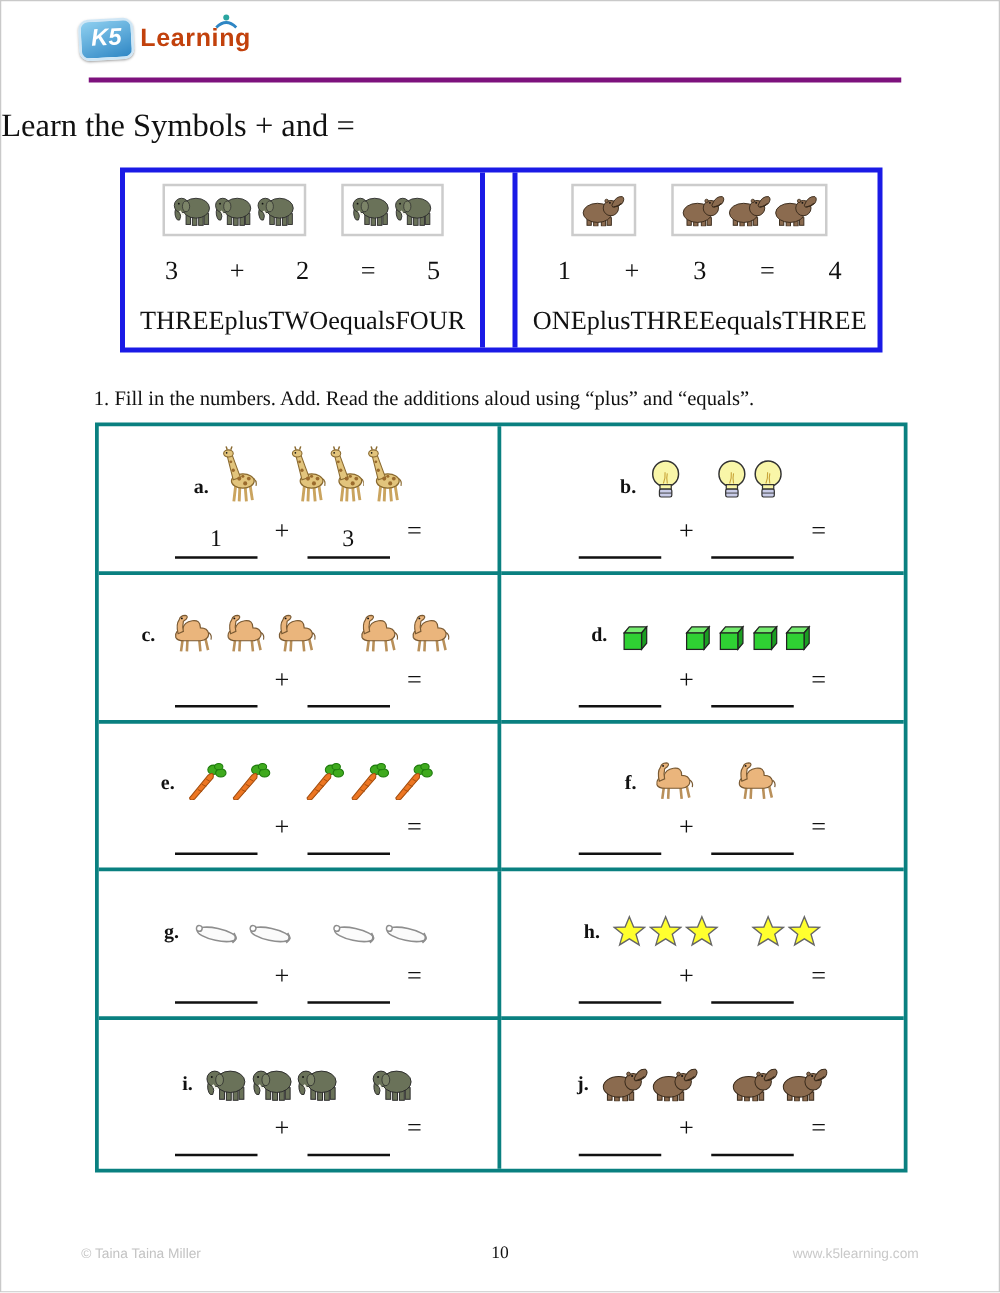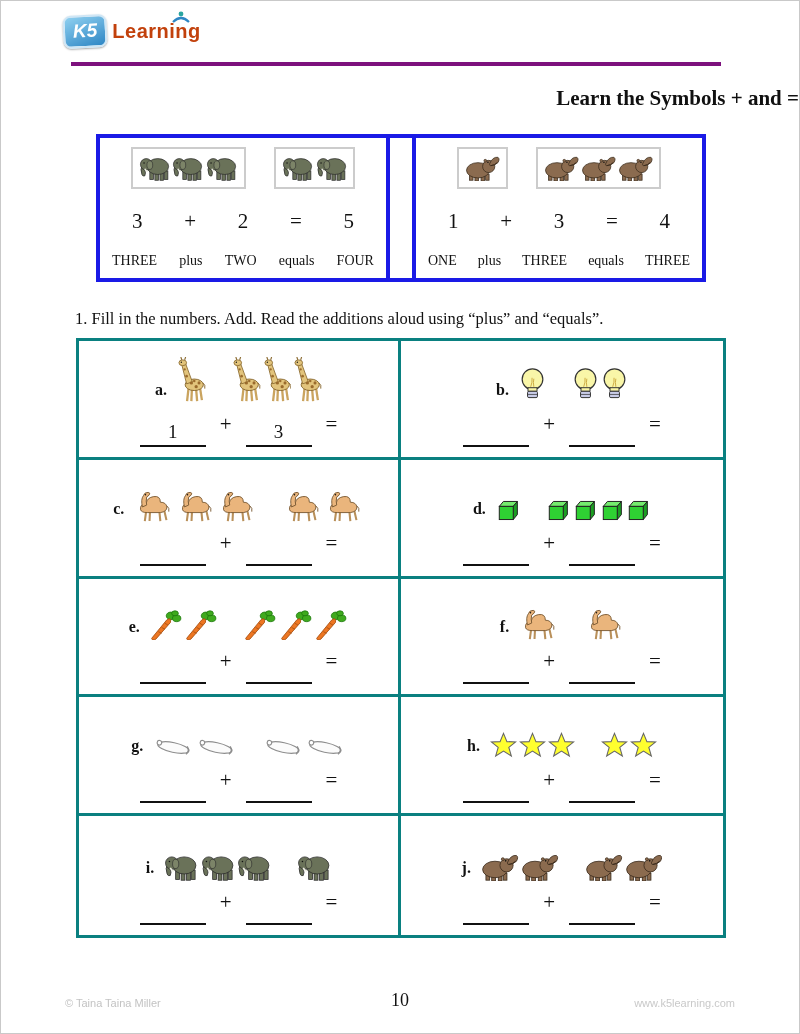--- a/index.html
+++ b/index.html
@@ -22,34 +22,34 @@
     box-shadow:0 1px 2px rgba(0,0,0,.35);transform:rotate(-3deg);
   }
   .logo-name{
     margin-left:5px;color:#c2410c;font-family:"Liberation Sans",sans-serif;
     font-weight:bold;font-size:20px;position:relative;letter-spacing:.5px;
   }
   .logo-swoosh{position:absolute;top:-10px;left:58px;}
   
   .rule{position:absolute;left:70px;top:61px;width:650px;height:4px;background:var(--rule);}
   
-  .title{position:absolute;top:85px;left:0;width:100%;text-align:right;
-    font-size:21px;font-weight:bold;}
+  .title{position:absolute;top:85px;left:0;width:100%;text-align:left;
+    font-size:26px;font-weight:normal;}
   
   .examples{
     position:absolute;left:95px;top:133px;width:610px;height:148px;box-sizing:border-box;
     border:4px solid var(--blue);display:flex;background:#fff;
   }
   .example-cell{flex:1;display:flex;flex-direction:column;justify-content:space-between;
     padding:9px 4px 9px;box-sizing:border-box;}
   .example-gap{width:22px;border-left:4px solid var(--blue);border-right:4px solid var(--blue);flex:0 0 auto;}
   .pic-row{display:flex;justify-content:center;align-items:center;gap:28px;}
   .pic-box{border:2px solid #ccc;background:#fff;padding:3px 6px;display:flex;align-items:center;gap:2px;min-height:32px;}
   .eq-row{display:flex;justify-content:space-between;padding:0 28px;font-size:21px;}
-  .word-row{display:flex;justify-content:space-between;padding:0 8px;font-size:14px;}
+  .word-row{display:flex;justify-content:space-between;padding:0 8px;font-size:21px;}
   
   .instruction{position:absolute;left:74px;top:308px;font-size:16.5px;}
   
   .grid{
     position:absolute;left:75px;top:337px;width:650px;height:600px;box-sizing:border-box;
     border:3px solid var(--teal);display:grid;grid-template-columns:1fr 1fr;
     grid-template-rows:repeat(5,1fr);background:#fff;
   }
   .cell{display:flex;flex-direction:column;box-sizing:border-box;padding:10px 6px 6px;}
   .cell:nth-child(odd){border-right:3px solid var(--teal);}
@@ -60,21 +60,21 @@
   .group-gap{width:26px;flex:0 0 auto;}
   .icons-row svg{display:block;}
   .answer-row{display:flex;align-items:flex-end;justify-content:center;gap:14px;
     height:44px;flex:0 0 auto;padding-bottom:4px;}
   .blank{display:inline-block;width:66px;height:26px;border-bottom:2px solid #111;
     text-align:center;font-size:19px;line-height:26px;}
   .op{font-size:21px;line-height:21px;margin-bottom:12px;}
   
   .footer-copy{position:absolute;left:64px;bottom:24px;color:#c3c3c3;
     font-family:"Liberation Sans",sans-serif;font-size:11px;}
-  .footer-page{position:absolute;bottom:22px;left:0;width:100%;text-align:center;font-size:18px;}
+  .footer-page{position:absolute;bottom:22px;left:0;width:100%;text-align:center;font-size:14px;}
   .footer-site{position:absolute;right:64px;bottom:24px;color:#c9c9c9;
     font-family:"Liberation Sans",sans-serif;font-size:11px;margin-left:48px;}
 </style>
 </head>
 <body>
 
 <div class="page">
 
   <div class="logo">
     <span class="k5-badge">K5</span>

